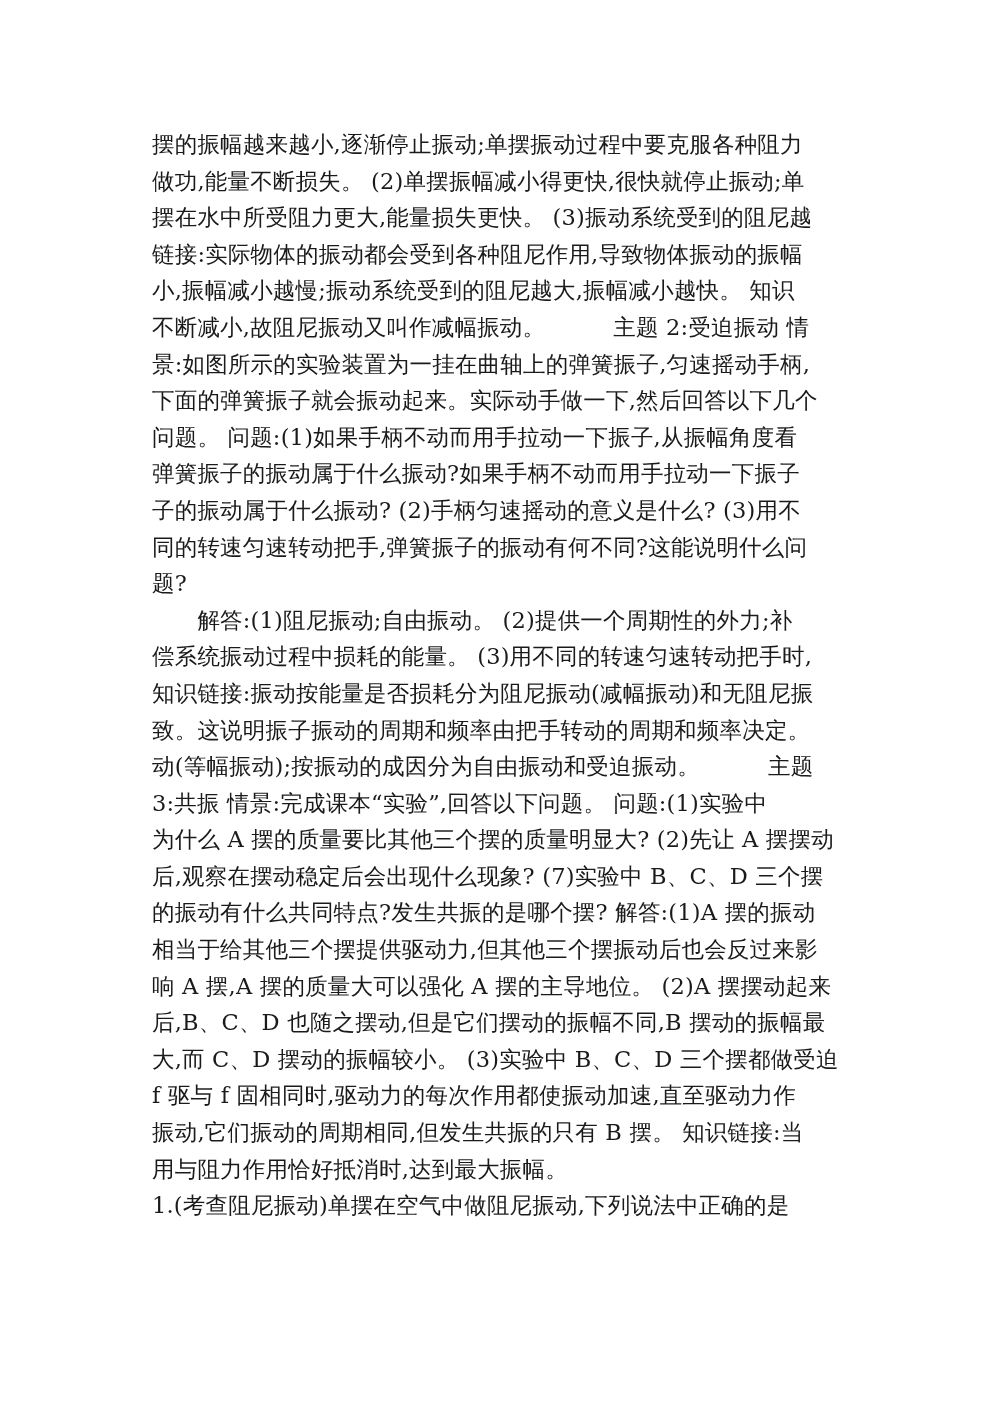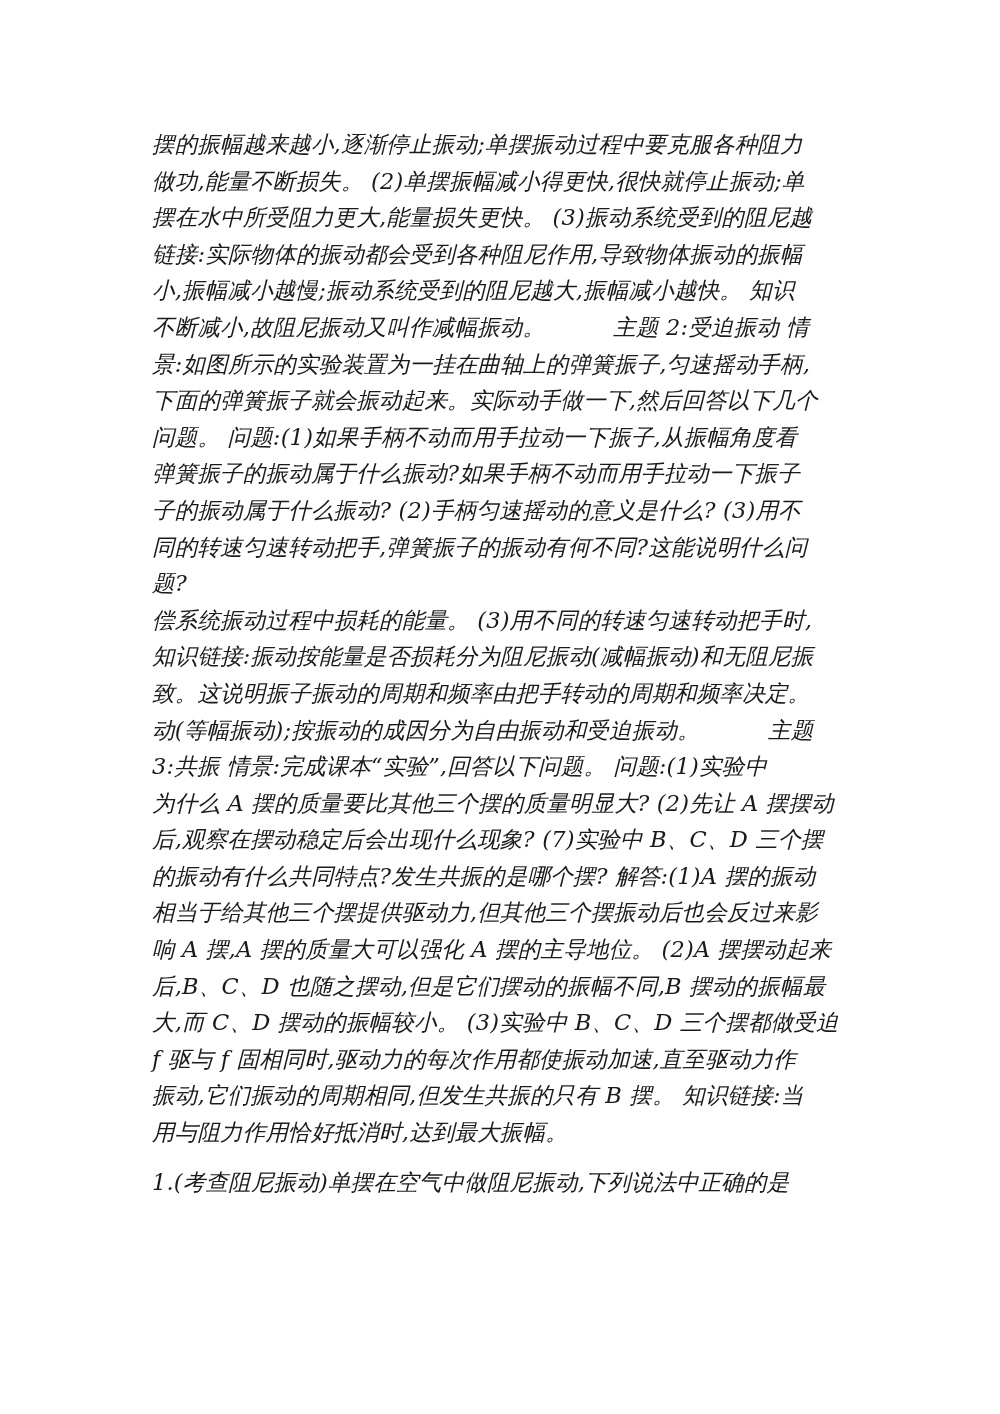--- a/index.html
+++ b/index.html
@@ -16,35 +16,34 @@
       color: #1a1a1a;
     }
     .page {
       position: absolute;
       left: 152px;
       top: 126px;
       width: 700px;
     }
     .para {
       margin: 0;
-      font-style: italic;
     }
     .line {
       display: block;
       height: 36.6px;
       line-height: 36.6px;
       font-size: 22.5px;
       white-space: nowrap;
       letter-spacing: 0.2px;
     }
     .para-answer {
       margin-top: 0;
     }
     .para-question {
-      margin-top: 13px;
+      margin-top: 0;
     }
   </style>
 </head>
 <body>
 
 <div class="page">
 
   <div class="para">
     <span class="line">摆的振幅越来越小,逐渐停止振动;单摆振动过程中要克服各种阻力</span>
     <span class="line">做功,能量不断损失。 (2)单摆振幅减小得更快,很快就停止振动;单</span>
@@ -55,20 +54,21 @@
     <span class="line">景:如图所示的实验装置为一挂在曲轴上的弹簧振子,匀速摇动手柄,</span>
     <span class="line">下面的弹簧振子就会振动起来。实际动手做一下,然后回答以下几个</span>
     <span class="line">问题。 问题:(1)如果手柄不动而用手拉动一下振子,从振幅角度看</span>
     <span class="line">弹簧振子的振动属于什么振动?如果手柄不动而用手拉动一下振子</span>
     <span class="line">子的振动属于什么振动? (2)手柄匀速摇动的意义是什么? (3)用不</span>
     <span class="line">同的转速匀速转动把手,弹簧振子的振动有何不同?这能说明什么问</span>
     <span class="line">题?</span>
   </div>
 
   <div class="para para-answer">
+    <span class="line">　　解答:(1)阻尼振动;自由振动。 (2)提供一个周期性的外力;补</span>
     <span class="line">偿系统振动过程中损耗的能量。 (3)用不同的转速匀速转动把手时,</span>
     <span class="line">知识链接:振动按能量是否损耗分为阻尼振动(减幅振动)和无阻尼振</span>
     <span class="line">致。这说明振子振动的周期和频率由把手转动的周期和频率决定。</span>
     <span class="line">动(等幅振动);按振动的成因分为自由振动和受迫振动。　　　主题</span>
     <span class="line">3:共振 情景:完成课本“实验”,回答以下问题。 问题:(1)实验中</span>
     <span class="line">为什么 A 摆的质量要比其他三个摆的质量明显大? (2)先让 A 摆摆动</span>
     <span class="line">后,观察在摆动稳定后会出现什么现象? (7)实验中 B、C、D 三个摆</span>
     <span class="line">的振动有什么共同特点?发生共振的是哪个摆? 解答:(1)A 摆的振动</span>
     <span class="line">相当于给其他三个摆提供驱动力,但其他三个摆振动后也会反过来影</span>
     <span class="line">响 A 摆,A 摆的质量大可以强化 A 摆的主导地位。 (2)A 摆摆动起来</span>

